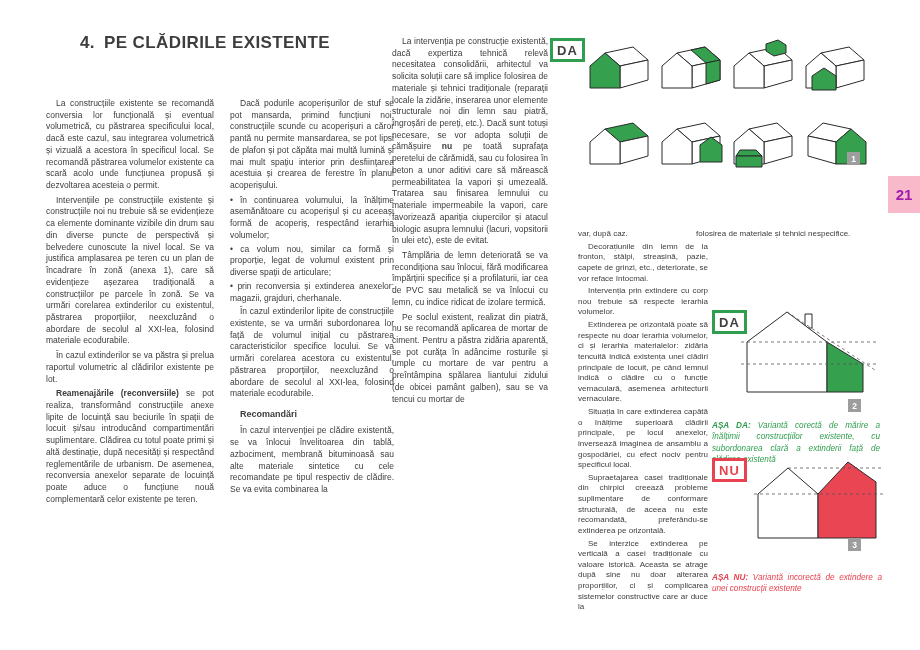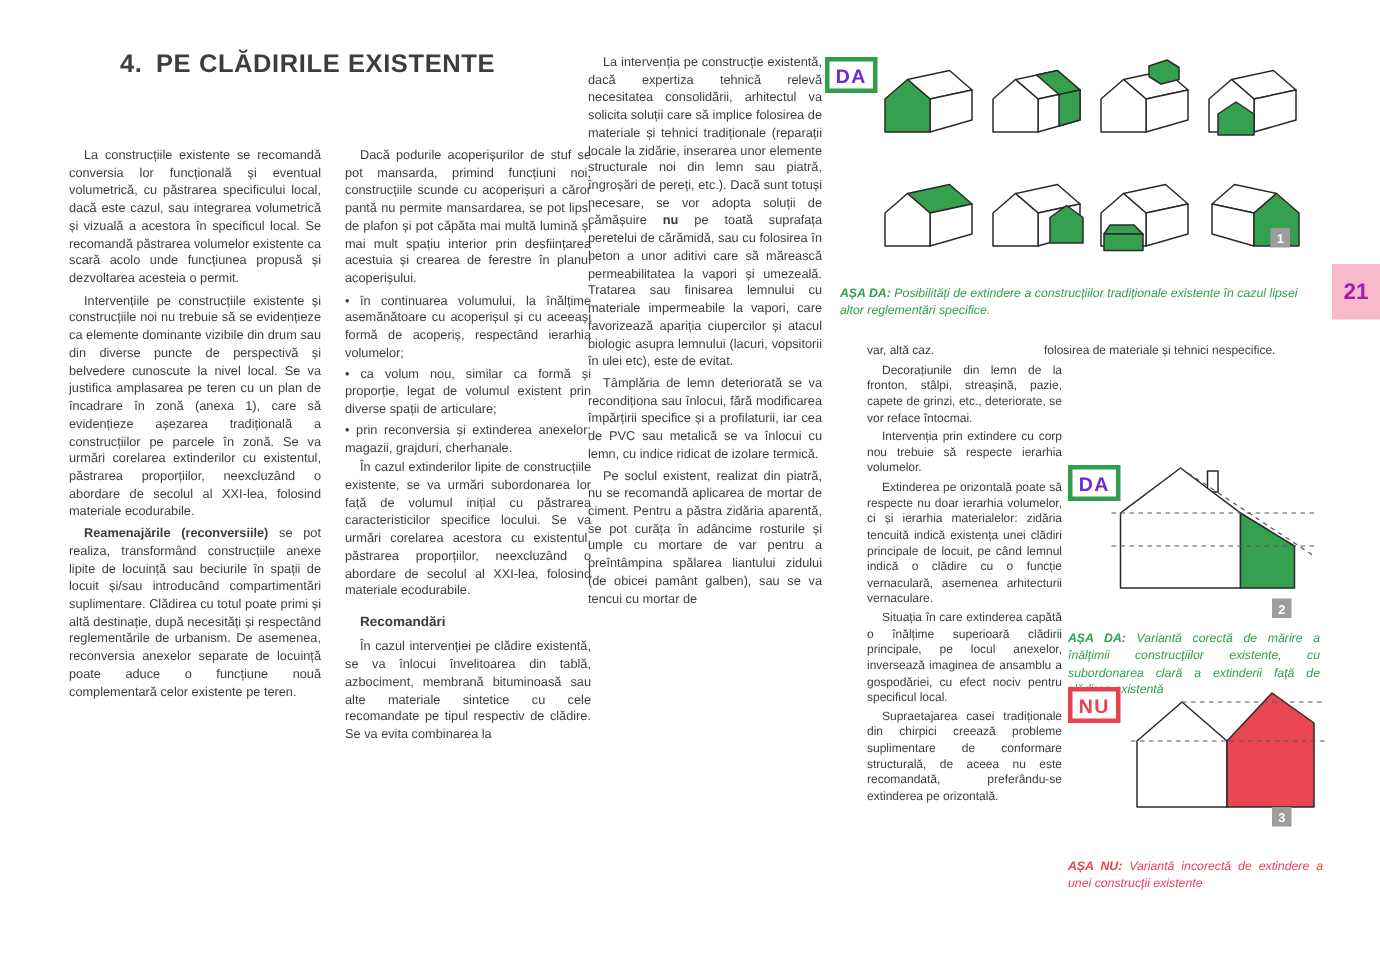--- a/index.html
+++ b/index.html
@@ -21,21 +21,21 @@
   .col p.bullet { text-indent:0; margin-bottom:2px; }
   .col .lead-bold, .col .inline-bold { font-weight:bold; }
   .col p.heading { font-weight:bold; margin-top:6px; }
   .col p.heading2 { font-weight:bold; margin:8px 0 5px 0; font-size:9px; }
   .col-small { font-size:8px; line-height:1.33; }
   .col-small p { margin:0 0 2px 0; }
 
   
   .tagbox { position:absolute; width:35px; height:24px; display:flex; align-items:center; justify-content:center;
             font-weight:bold; font-size:13px; letter-spacing:1px; background:#fff; }
-  .tag-da { border:3px solid #2f9e4f; color:#6d28d9; }
+  .tag-da { border:3px solid #2f9e4f; color:#404040; }
   .tag-nu { border:3px solid #e8414f; color:#e8414f; }
 
   
   .caption { position:absolute; font-style:italic; font-size:8.2px; line-height:1.38; text-align:justify; }
   .cap-green { color:#2f9e4f; }
   .cap-red { color:#e8414f; }
   .caption .cap-prefix { font-weight:bold; }
 
   
   .badge { position:absolute; width:13px; height:13px; background:#9d9d9d; color:#fff;
@@ -61,20 +61,21 @@
   <div class="title">
     <span>4.</span>
     <div>
       <div>PE CLĂDIRILE  EXISTENTE</div>
     </div>
   </div>
 
   <div class="col" style="left:46px; top:98px; width:168px;">
     <p>La construcțiile existente se recomandă conversia lor funcțională și eventual volumetrică, cu păstrarea specificului local, dacă este cazul, sau integrarea volumetrică și vizuală a acestora în specificul local. Se recomandă păstrarea volumelor existente ca scară acolo unde funcțiunea propusă și dezvoltarea acesteia o permit.</p>
     <p>Intervențiile pe construcțiile existente și construcțiile noi nu trebuie să se evidențieze ca elemente dominante vizibile din drum sau din diverse puncte de perspectivă și belvedere cunoscute la nivel local. Se va justifica amplasarea pe teren cu un plan de încadrare în zonă (anexa 1), care să evidențieze așezarea tradițională a construcțiilor pe parcele în zonă. Se va urmări corelarea extinderilor cu existentul, păstrarea proporțiilor, neexcluzând o abordare de secolul al XXI-lea, folosind materiale ecodurabile.</p>
+    <p>În cazul extinderilor se va păstra și prelua raportul volumetric al clădirilor existente pe lot.</p>
     <p><span class="lead-bold">Reamenajările (reconversiile)</span><span> se pot realiza, transformând construcțiile anexe lipite de locuință sau beciurile în spații de locuit și/sau introducând compartimentări suplimentare. Clădirea cu totul poate primi și altă destinație, după necesități și respectând reglementările de urbanism. De asemenea, reconversia anexelor separate de locuință poate aduce o funcțiune nouă complementară celor existente pe teren.</span></p>
   </div>
 
   <div class="col" style="left:230px; top:98px; width:164px;">
     <p>Dacă podurile acoperișurilor de stuf se pot mansarda, primind funcțiuni noi, construcțiile scunde cu acoperișuri a căror pantă nu permite mansardarea, se pot lipsi de plafon și pot căpăta mai multă lumină și mai mult spațiu interior prin desființarea acestuia și crearea de ferestre în planul acoperișului.</p>
     <p class="bullet">• în continuarea volumului, la înălțime asemănătoare cu acoperișul și cu aceeași formă de acoperiș, respectând ierarhia volumelor;</p>
     <p class="bullet">• ca volum nou, similar ca formă și proporție, legat de volumul existent prin diverse spații de articulare;</p>
     <p class="bullet">• prin reconversia și extinderea anexelor: magazii, grajduri, cherhanale.</p>
     <p>În cazul extinderilor lipite de construcțiile existente, se va urmări subordonarea lor față de volumul inițial cu păstrarea caracteristicilor specifice locului. Se va urmări corelarea acestora cu existentul, păstrarea proporțiilor, neexcluzând o abordare de secolul al XXI-lea, folosind materiale ecodurabile.</p>
     <p class="heading2">Recomandări</p>
@@ -135,31 +136,29 @@
       <polygon class="g" points="4,44 30,44 30,55 4,55"></polygon>
     </g>
     <g transform="translate(280,82) scale(-1,1)">
       <polygon class="w" points="17,17 45,11 60,24 32,30"></polygon>
       <polygon class="w" points="32,30 60,24 60,44 32,52"></polygon>
       <polygon class="g" points="2,30 17,17 32,30 32,52 2,52"></polygon>
     </g>
   </svg>
   <div class="badge" style="left:847px; top:152px;">1</div>
 
-  <div class="caption cap-green" style="left:560px; top:190px; width:305px;">
-    <span class="cap-prefix">AȘA DA:</span><span> Posibilități de extindere a construcțiilor tradiționale existente în cazul lipsei altor reglementări specifice.</span>
-  </div>
 
   <div class="col col-small" style="left:578px; top:229px; width:130px;">
-    <p class="nb">var, altă caz.</p>
+    <p class="nb">var, după caz.</p>
     <p>Decorațiunile din lemn de la fronton, stâlpi, streașină, pazie, capete de grinzi, etc., deteriorate, se vor reface întocmai.</p>
     <p>Intervenția prin extindere cu corp nou trebuie să respecte ierarhia volumelor.</p>
     <p>Extinderea pe orizontală poate să respecte nu doar ierarhia volumelor, ci și ierarhia materialelor: zidăria tencuită indică existența unei clădiri principale de locuit, pe când lemnul indică o clădire cu o funcție vernaculară, asemenea arhitecturii vernaculare.</p>
     <p>Situația în care extinderea capătă o înălțime superioară clădirii principale, pe locul anexelor, inversează imaginea de ansamblu a gospodăriei, cu efect nociv pentru specificul local.</p>
     <p>Supraetajarea casei tradiționale din chirpici creează probleme suplimentare de conformare structurală, de aceea nu este recomandată, preferându-se extinderea pe orizontală.</p>
+    <p>Se interzice extinderea pe verticală a casei tradiționale cu valoare istorică. Aceasta se atrage după sine nu doar alterarea proporțiilor, ci și complicarea sistemelor constructive care ar duce la</p>
   </div>
 
   <div class="col col-small" style="left:696px; top:229px; width:155px;">
     <p class="nb">folosirea de materiale și tehnici nespecifice.</p>
   </div>
 
   <div class="tagbox tag-da" style="left:712px; top:310px;">DA</div>
   <svg style="left:735px; top:300px;" width="150" height="108" viewBox="0 0 150 108">
     <rect class="w" x="70" y="14" width="7" height="14"></rect>
     <polygon class="w" points="12,42 52,12 92,42 92,92 12,92"></polygon>

